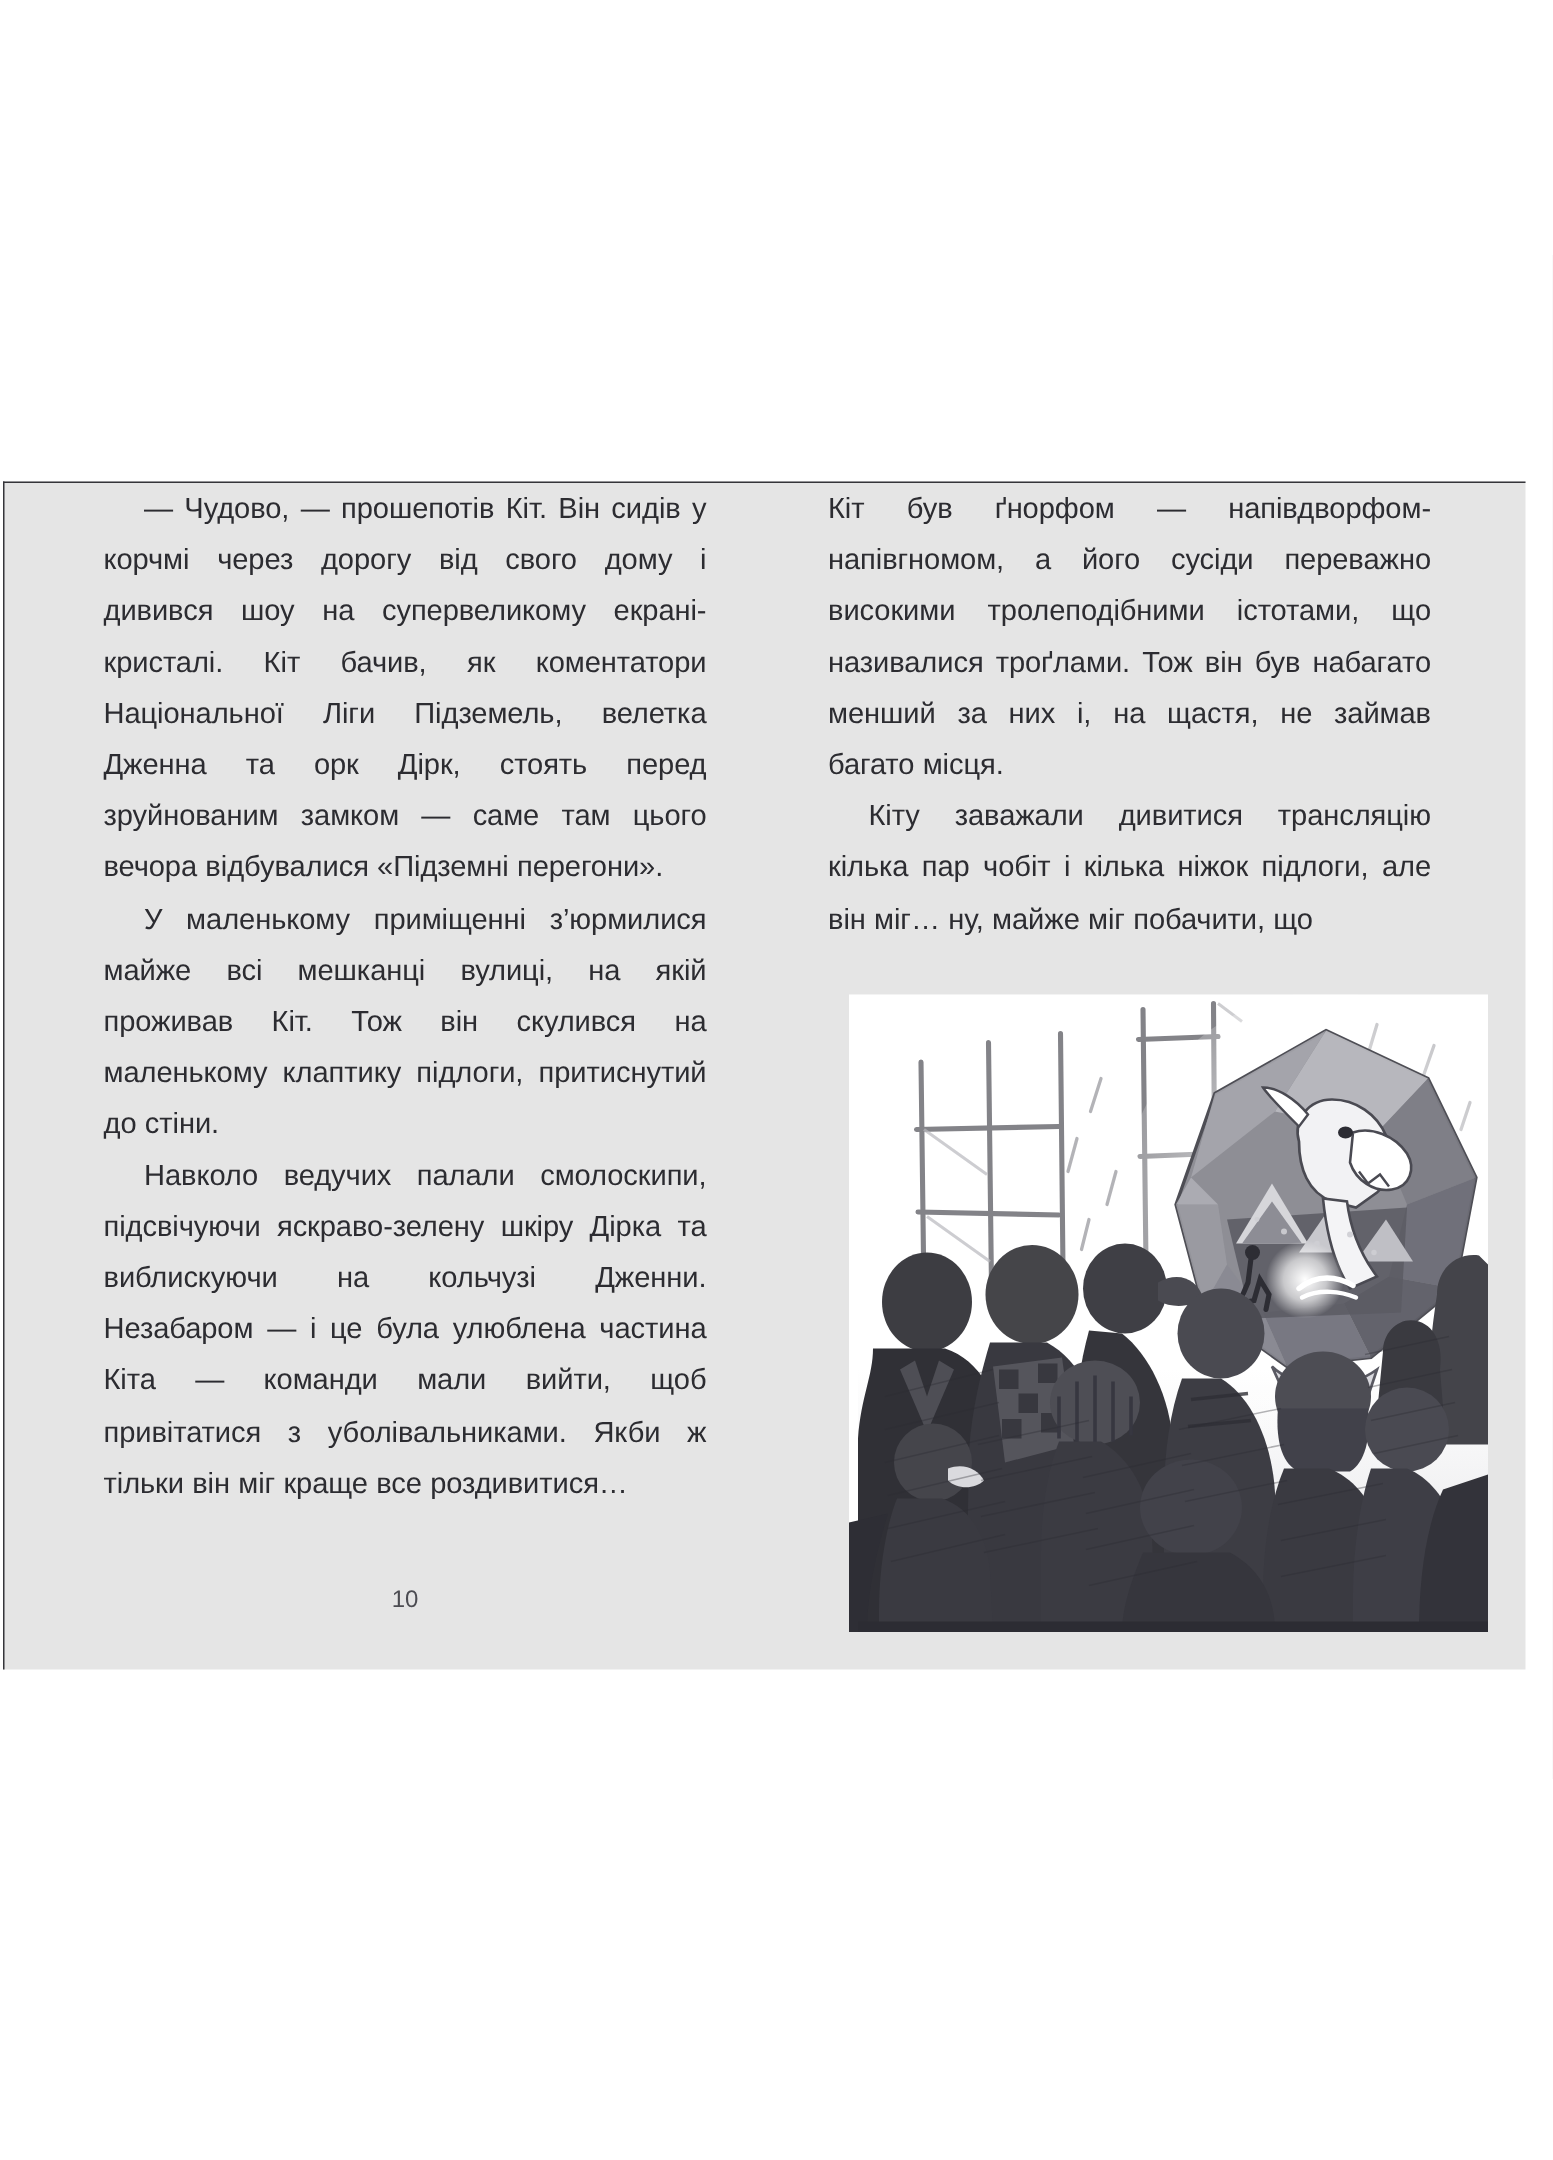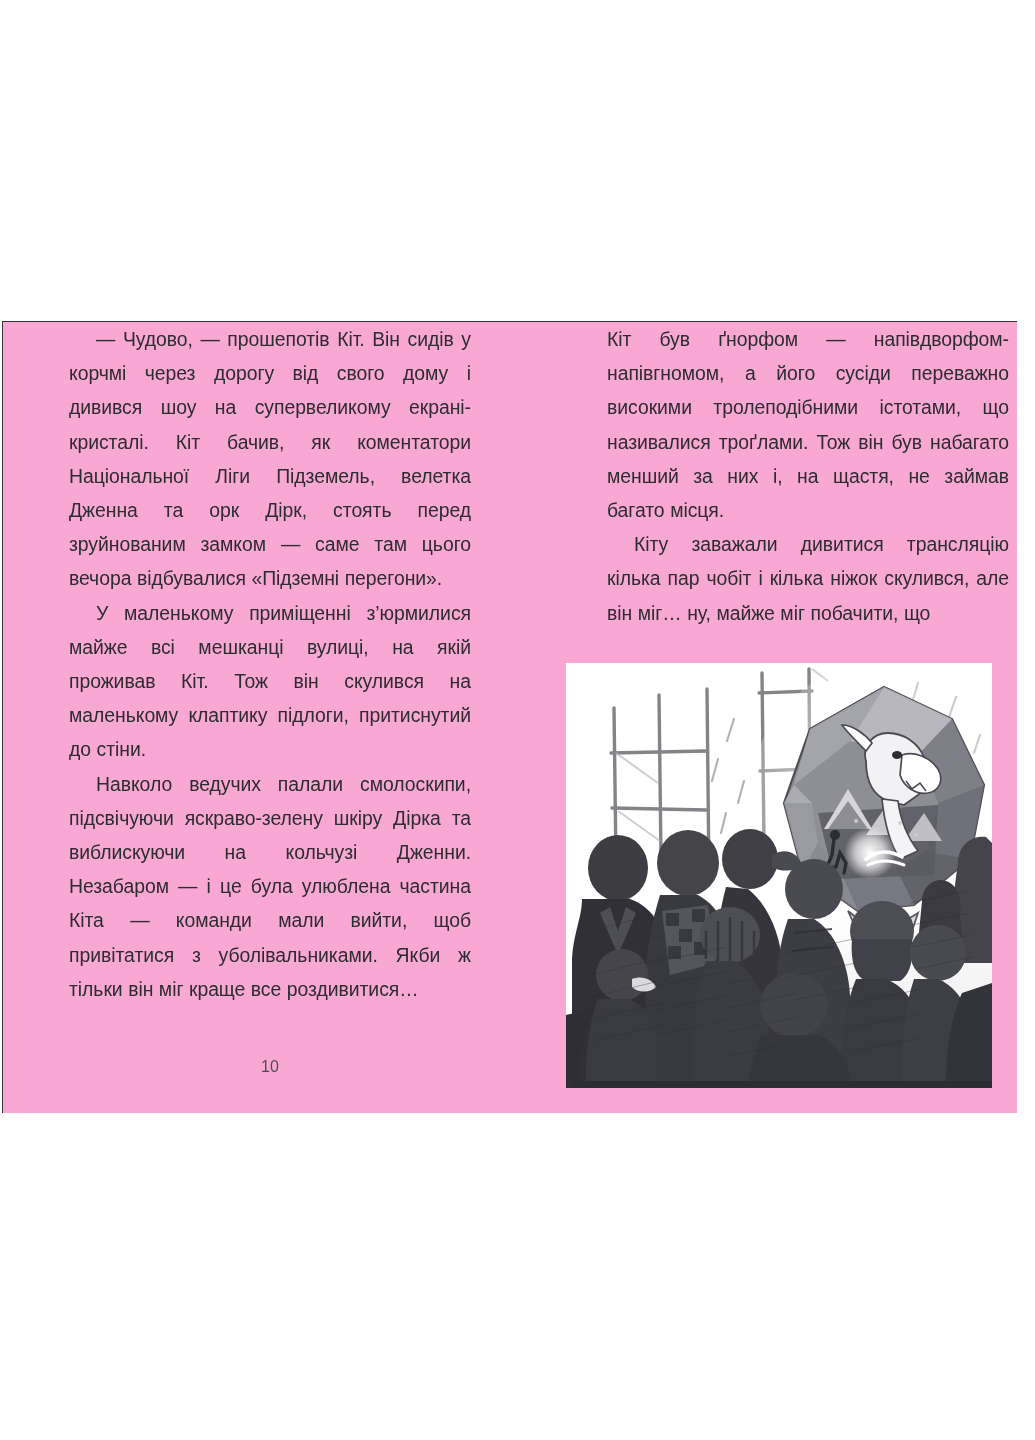--- a/index.html
+++ b/index.html
@@ -15,41 +15,41 @@
     font-family: "Liberation Sans", "DejaVu Sans", sans-serif;
   }
 
   
   #page-sheet {
     position: absolute;
     left: 2px;
     top: 321px;
     width: 1015px;
     height: 792px;
-    background: #f9a8d4;
+    background: #e5e5e5;
     border-top: 1.5px solid #35353a;
     border-left: 1.5px solid #35353a;
     box-sizing: border-box;
   }
 
   
   #body-columns {
     position: absolute;
     left: 0;
     top: 0;
     width: 1033px;
     height: 792px;
   }
   .column {
     position: absolute;
     top: 0;
     width: 402px;
   }
   #left-column  { left: 66px; }
-  #right-column { left: 604px; }
+  #right-column { left: 549px; }
 
   .para {
     margin: 0;
     color: #2c2c31;
     font-size: 19.4px;
     line-height: 34.2px;
     text-align: justify;
     text-justify: inter-word;
     letter-spacing: -0.05px;
     word-spacing: 0.2px;
@@ -89,21 +89,21 @@
   <div id="body-columns">
 
     <div class="column" id="left-column">
       <p class="para">— Чудово, — прошепотів Кіт. Він сидів у корчмі через дорогу від свого дому і дивився шоу на супервеликому екрані-кристалі. Кіт бачив, як коментатори Національної Ліги Підземель, велетка Дженна та орк Дірк, стоять перед зруйнованим замком — саме там цього вечора відбувалися «Підземні перегони».</p>
       <p class="para">У маленькому приміщенні з’юрмилися майже всі мешканці вулиці, на якій проживав Кіт. Тож він скулився на маленькому клаптику підлоги, притиснутий до стіни.</p>
       <p class="para">Навколо ведучих палали смолоскипи, підсвічуючи яскраво-зелену шкіру Дірка та виблискуючи на кольчузі Дженни. Незабаром — і це була улюблена частина Кіта — команди мали вийти, щоб привітатися з уболівальниками. Якби ж тільки він міг краще все роздивитися…</p>
     </div>
 
     <div class="column" id="right-column">
       <p class="para no-indent">Кіт був ґнорфом — напівдворфом-напівгномом, а його сусіди переважно високими тролеподібними істотами, що називалися троґлами. Тож він був набагато менший за них і, на щастя, не займав багато місця.</p>
-      <p class="para">Кіту заважали дивитися трансляцію кілька пар чобіт і кілька ніжок скулився, але він міг… ну, майже міг побачити, що</p>
+      <p class="para">Кіту заважали дивитися трансляцію кілька пар чобіт і кілька ніжок підлоги, але він міг… ну, майже міг побачити, що</p>
     </div>
 
     <div id="page-number">10</div>
 
     <div id="illustration">
       <svg width="426" height="425" viewBox="0 0 426 425" xmlns="http://www.w3.org/2000/svg">
         <defs>
           <radialGradient id="glowGrad" cx="50%" cy="50%" r="50%">
             <stop offset="0%" stop-color="#ffffff" stop-opacity="1"></stop>
             <stop offset="55%" stop-color="#ffffff" stop-opacity="0.65"></stop>

